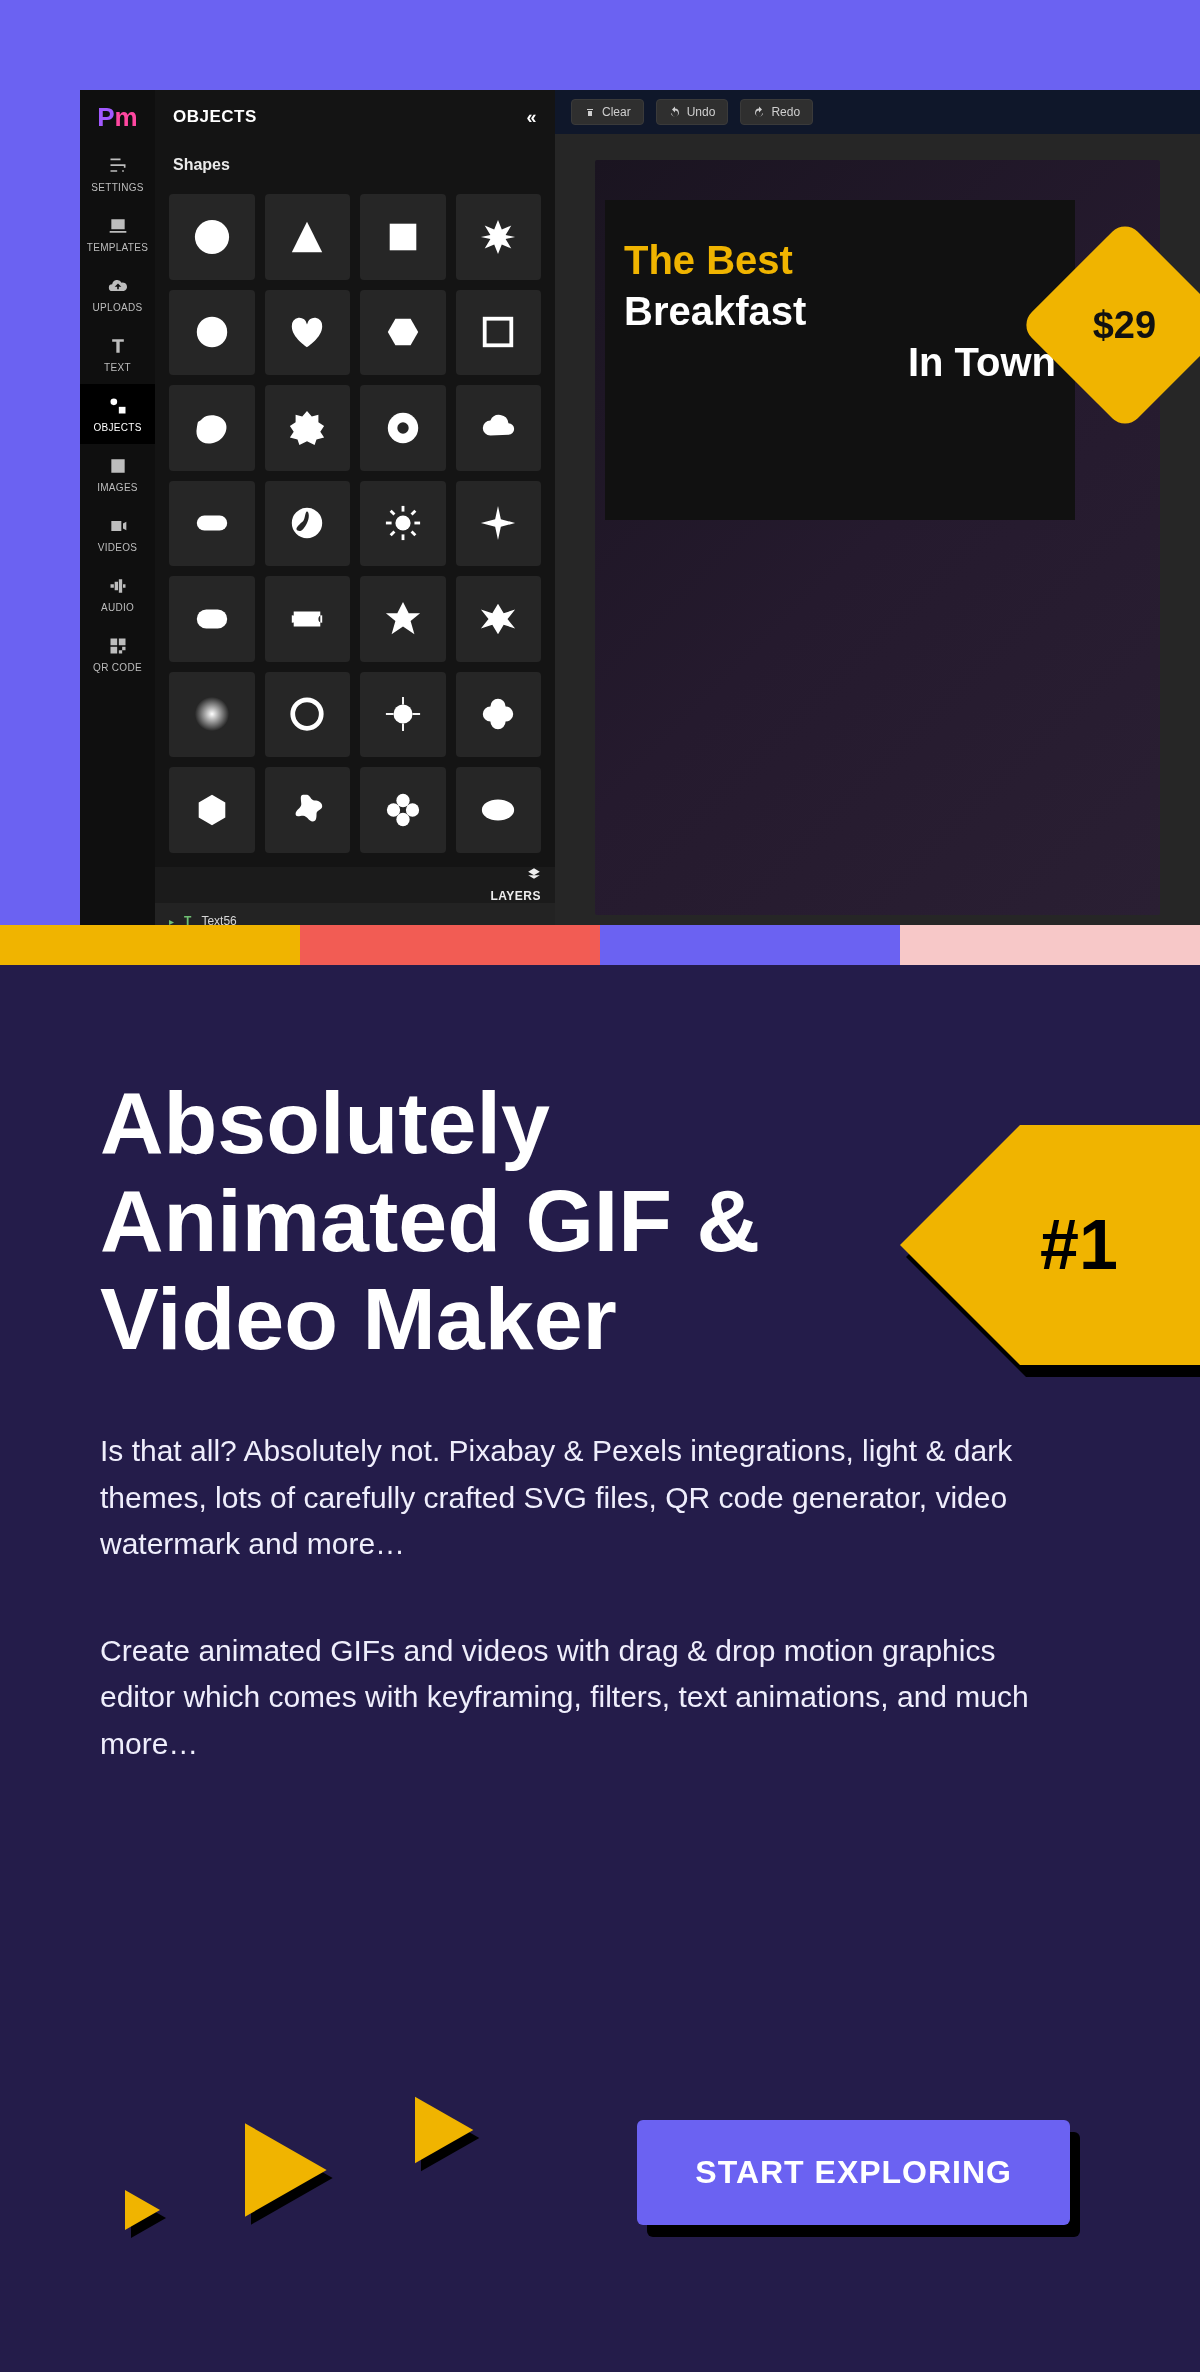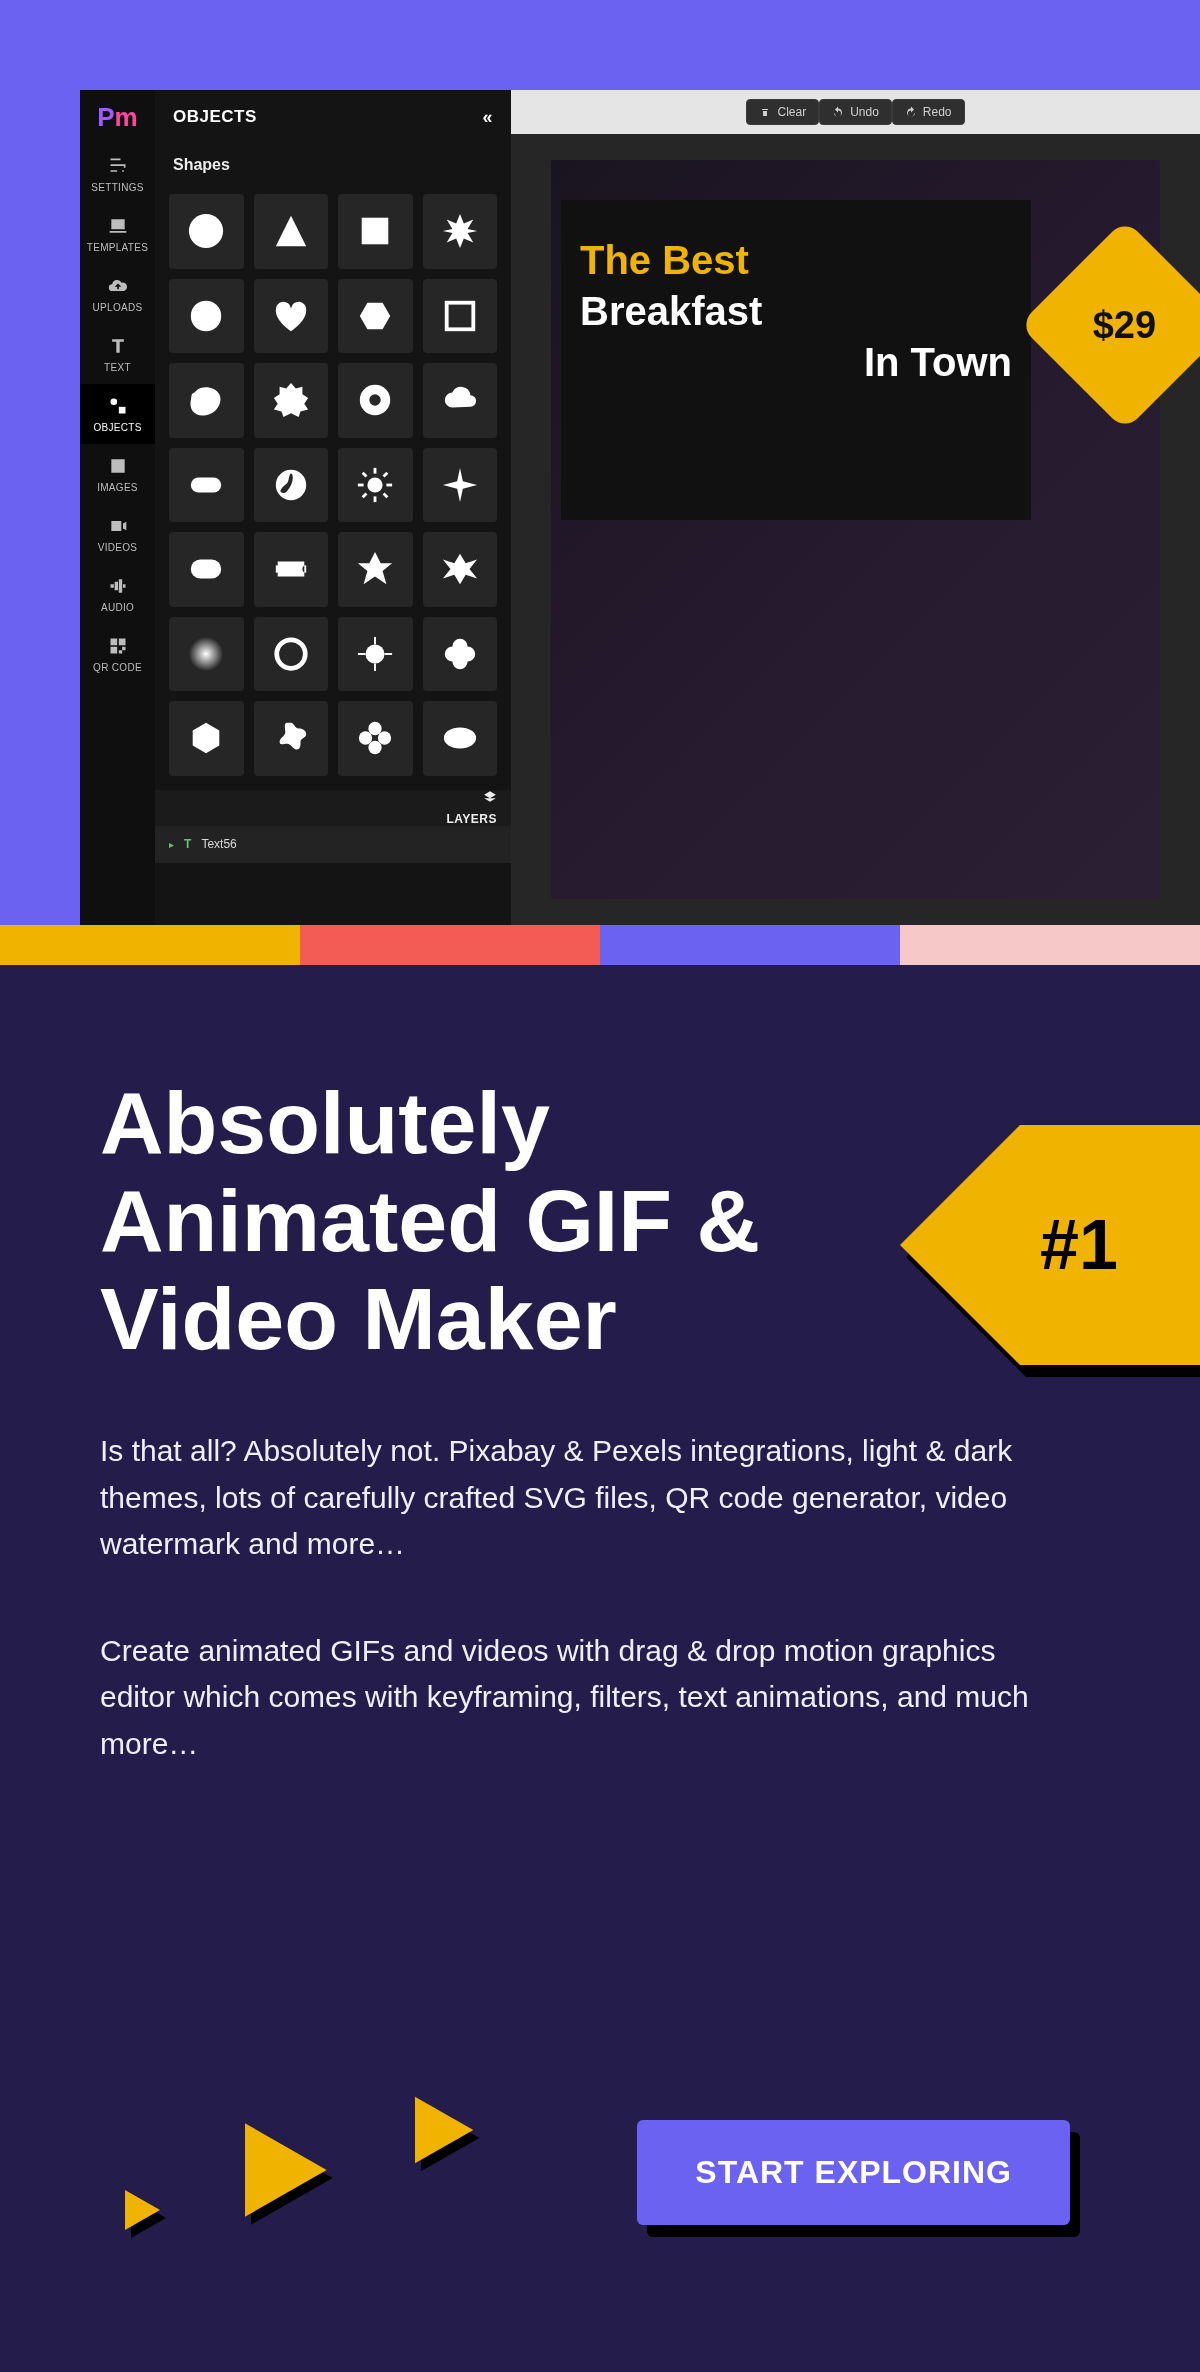--- a/index.html
+++ b/index.html
@@ -2,21 +2,21 @@
 <html><head>
 <meta charset="utf-8">
 <style>
 * { margin:0; padding:0; box-sizing:border-box; font-family: -apple-system, BlinkMacSystemFont, "Segoe UI", Arial, sans-serif; }
 body { width:1200px; background:#6b62f2; }
 
 
 .stage { background:#6b62f2; padding:90px 0 0 80px; }
 .editor { width:1120px; height:835px; background:#0f0f0f; position:relative; overflow:hidden; display:flex; flex-direction:column; }
 .editor-main { flex:1; display:flex; position:relative; }
-.editor-left { width:431px; display:flex; background:#0f766e; }
+.editor-left { width:475px; display:flex; background:#0f766e; }
 
 
 .rail { width:75px; display:flex; flex-direction:column; background:#0f0f0f; }
 .logo { height:54px; display:flex; align-items:center; justify-content:center; }
 .logo-text { font-weight:800; font-size:26px; }
 .logo-p { color:#a259ff; }
 .logo-m { color:#ff47a0; }
 .rail-item { height:60px; display:flex; flex-direction:column; align-items:center; justify-content:center; gap:5px; color:#bdbdbd; font-size:10px; letter-spacing:.3px; cursor:pointer; }
 .rail-item.active { background:#000; color:#fff; }
 .rail-ico { width:22px; height:22px; display:flex; align-items:center; justify-content:center; }
@@ -34,21 +34,21 @@
 
 
 .layers-head { height:36px; background:#1b1b1b; display:flex; align-items:flex-end; gap:8px; padding:0 14px; color:#eee; font-size:12px; font-weight:700; letter-spacing:.5px;flex-direction:column; }
 .layers-head svg{ width:14px;height:14px;fill:#eee;}
 .layer { height:38px; background:#232323; border-bottom:1px solid #141414; display:flex; align-items:center; gap:10px; padding:0 14px; color:#d8d8d8; font-size:12px; }
 .layer .tri { color:#6fbf73; font-size:10px; }
 .layer .T { color:#6fbf73; font-weight:700; font-size:12px; }
 
 
 .editor-right { flex:1; background:#2a2a2a; display:flex; flex-direction:column; position:relative; }
-.toolbar { height:44px; background:#e5e5e5; display:flex; align-items:center; gap:0; padding:0 16px;justify-content:center; }
+.toolbar { height:44px; background:#0f172a; display:flex; align-items:center; gap:12px; padding:0 16px; }
 .tbtn { height:26px; padding:0 12px; background:#2f2f2f; color:#cfcfcf; font-size:12px; border-radius:4px; display:flex; align-items:center; gap:6px; cursor:pointer; border:1px solid #3a3a3a;}
 .tbtn svg{width:12px;height:12px;fill:#cfcfcf;}
 .canvas-wrap { flex:1; background:#262626; display:flex; align-items:center; justify-content:center; padding:26px 40px; }
 .canvas { width:100%; height:100%; background:linear-gradient(135deg,#1a1420 0%,#251a2e 50%,#2a1f33 100%); position:relative; border-radius:2px; }
 .card { position:absolute; left:10px; top:40px; width:470px; height:320px; background:#111; padding:38px 19px; }
 .card-l1 { color:#f0b400; font-weight:800; font-size:40px; }
 .card-l2 { color:#fff; font-weight:800; font-size:40px; margin-top:6px; }
 .card-l3 { color:#fff; font-weight:800; font-size:40px; margin-top:6px;text-align:right; }
 .price-badge { position:absolute; right:-40px; top:90px; width:150px; height:150px; background:#f0b400; transform:rotate(45deg); border-radius:18px; display:flex; align-items:center; justify-content:center; }
 .price-badge span { transform:rotate(-45deg); font-weight:900; font-size:38px; color:#111; }

